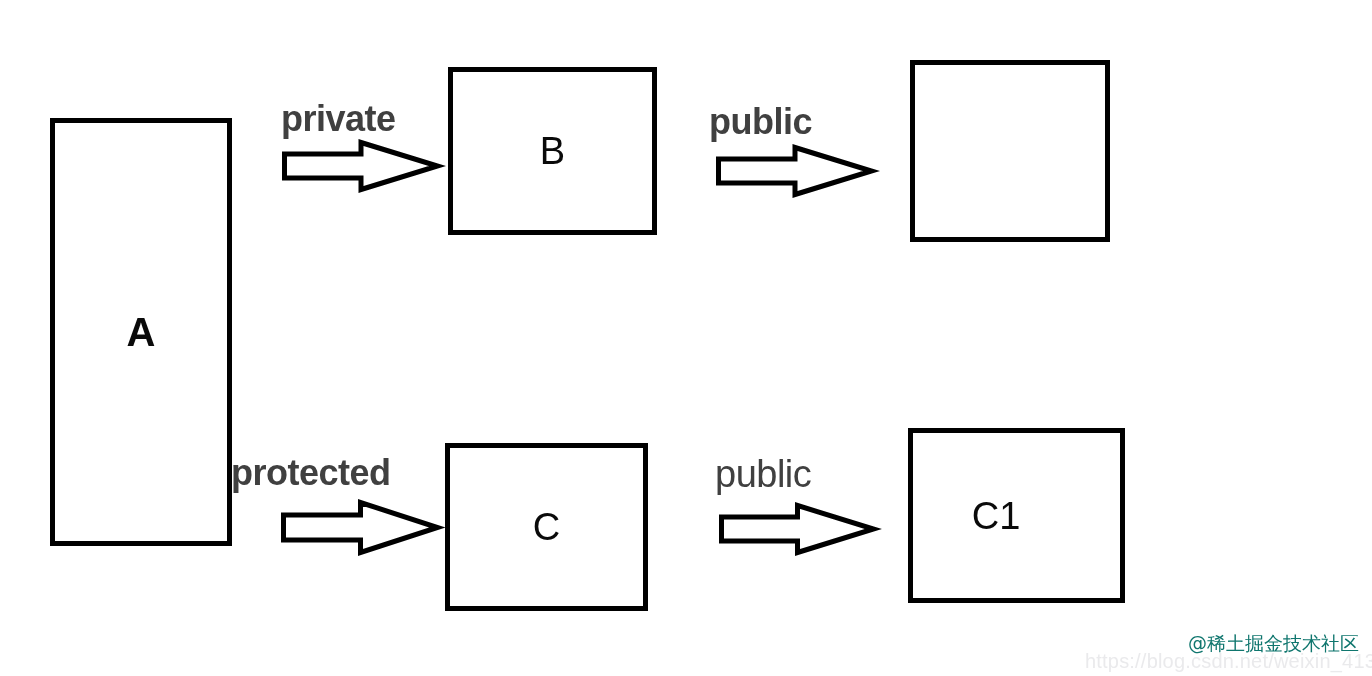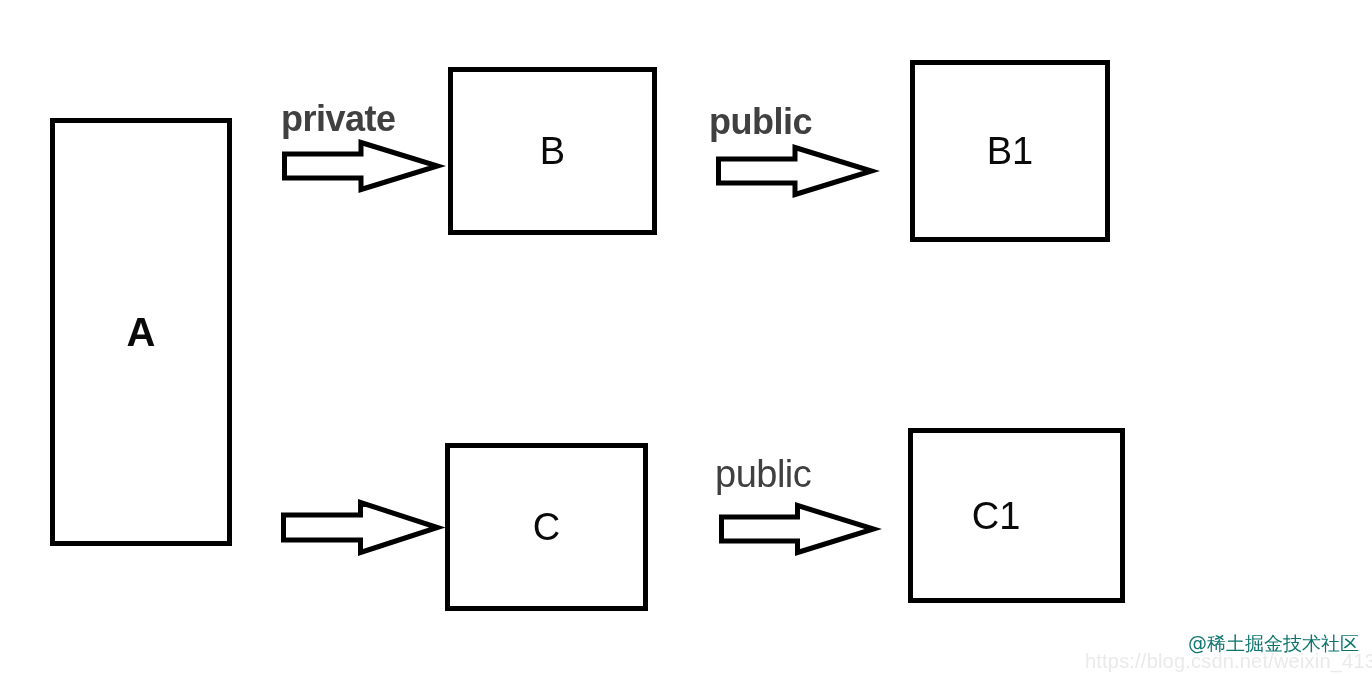--- a/index.html
+++ b/index.html
@@ -68,26 +68,26 @@
 <div id="canvas">
 
   <div class="node-box" style="left: 50px; top: 118px; width: 182px; height: 428px; border-color: rgb(0, 0, 0);"></div>
   <div class="node-box" style="left: 448px; top: 67px; width: 209px; height: 168px; border-color: rgb(0, 0, 0);"></div>
   <div class="node-box" style="left: 910px; top: 60px; width: 200px; height: 182px; border-color: rgb(0, 0, 0);"></div>
   <div class="node-box" style="left: 445px; top: 443px; width: 203px; height: 168px; border-color: rgb(0, 0, 0);"></div>
   <div class="node-box" style="left: 908px; top: 428px; width: 217px; height: 175px; border-color: rgb(0, 0, 0);"></div>
 
   <div class="node-label bold" style="font-size: 40px; left: 50px; top: 118px; width: 182px; height: 428px; display: flex; align-items: center; justify-content: center;">A</div>
   <div class="node-label regular" style="font-size: 38px; left: 448px; top: 67px; width: 209px; height: 168px; display: flex; align-items: center; justify-content: center;">B</div>
-  <div class="node-label regular" style="font-size: 38px; left: 910px; top: 60px; width: 200px; height: 182px; display: flex; align-items: center; justify-content: center;">B1</div>
   <div class="node-label regular" style="font-size: 38px; left: 445px; top: 443px; width: 203px; height: 168px; display: flex; align-items: center; justify-content: center;">C</div>
   <div class="node-label regular" style="font-size: 38px; left: 908px; top: 428px; width: 176px; height: 175px; display: flex; align-items: center; justify-content: center;">C1</div>
 
   <div class="edge-label bold" style="left: 281px; top: 101px; font-size: 36px;">private</div>
   <div class="edge-label bold" style="left: 709px; top: 104px; font-size: 36px;">public</div>
+  <div class="edge-label bold" style="left: 231px; top: 455px; font-size: 36px;">protected</div>
   <div class="edge-label regular" style="left: 715px; top: 455px; font-size: 38px;">public</div>
 
   <div class="arrow-wrap" style="left: 282px; top: 140px; width: 158px; height: 52px;">
       <svg width="158" height="52" viewBox="0 0 158 52">
         <polygon points="2.5,14.0 79.0,14.0 79.0,2.5 155.5,26.0 79.0,49.5 79.0,38.0 2.5,38.0" fill="#ffffff" stroke="#000000" stroke-width="5" stroke-linejoin="miter" stroke-miterlimit="10"></polygon>
       </svg>
     </div>
   <div class="arrow-wrap" style="left: 716px; top: 145px; width: 158px; height: 52px;">
       <svg width="158" height="52" viewBox="0 0 158 52">
         <polygon points="2.5,14.0 79.0,14.0 79.0,2.5 155.5,26.0 79.0,49.5 79.0,38.0 2.5,38.0" fill="#ffffff" stroke="#000000" stroke-width="5" stroke-linejoin="miter" stroke-miterlimit="10"></polygon>

